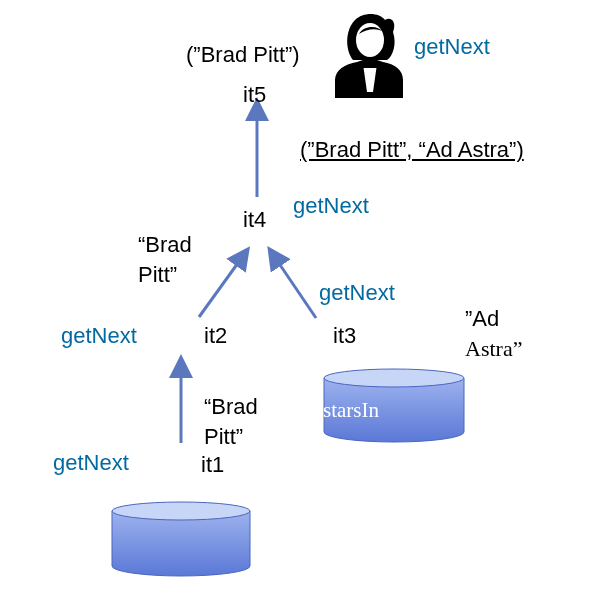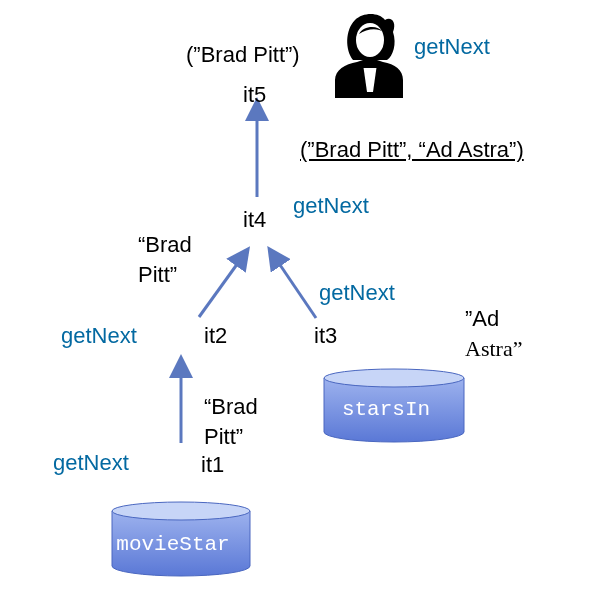--- a/index.html
+++ b/index.html
@@ -2,22 +2,22 @@
 <html><head>
   <meta charset="utf-8">
   <style>
     html, body { margin: 0; padding: 0; background: #ffffff; }
     body { width: 605px; height: 598px; position: relative; overflow: hidden;
            font-family: "Liberation Sans", sans-serif; }
     .t { position: absolute; font-size: 22px; color: #000; line-height: 26px; white-space: nowrap; }
     .blue { color: #0369a1; }
     svg.arrows { position: absolute; left: 0; top: 0; }
     .cyl { position: absolute; }
-    .cyl-label { position: absolute; left: 0; right: 16px; text-align: center; color: #ffffff;
-                 font-size: 21px; font-family: Liberation Mono, monospace; }
+    .cyl-label { position: absolute; left: 0; right: 16px; color: #ffffff;
+                 font-size: 21px; font-family: Liberation Serif, serif; }
   </style>
 </head>
 <body>
 
 <svg class="arrows" width="605" height="598">
   <defs>
     <marker id="ah" markerWidth="8" markerHeight="8" refX="4" refY="4" orient="auto">
       <path d="M0,0 L8,4 L0,8 Z" fill="#5b78bf"></path>
     </marker>
   </defs>
@@ -42,21 +42,21 @@
 <div class="t blue" style="left:414px; top:34px;">getNext</div>
 
 <div class="t" style="left:300px; top:137px;text-decoration:underline;">(”Brad Pitt”, “Ad Astra”)</div>
 <div class="t" style="left:243px; top:207px;">it4</div>
 <div class="t blue" style="left:293px; top:193px;">getNext</div>
 
 <div class="t" style="left:138px; top:232px;">“Brad</div>
 <div class="t" style="left:138px; top:262px;">Pitt”</div>
 
 <div class="t blue" style="left:319px; top:280px;">getNext</div>
-<div class="t" style="left:314px; top:323px;">it3</div>
+<div class="t" style="left:333px; top:323px;">it3</div>
 <div class="t" style="left:465px; top:306px;">”Ad</div>
 <div class="t" style="left:465px; top:336px;font-family:Liberation Serif, serif;">Astra”</div>
 
 <div class="t blue" style="left:61px; top:323px;">getNext</div>
 <div class="t" style="left:166px; top:323px;margin-left:38px;">it2</div>
 
 <div class="t" style="left:204px; top:394px;">“Brad</div>
 <div class="t" style="left:204px; top:424px;">Pitt”</div>
 
 <div class="t blue" style="left:53px; top:450px;">getNext</div>
@@ -80,14 +80,13 @@
   <svg width="140" height="78">
     <defs>
       <linearGradient id="g2" x1="0" y1="0" x2="0" y2="1">
         <stop offset="0" stop-color="#9db2ee"></stop>
         <stop offset="1" stop-color="#5a78d6"></stop>
       </linearGradient>
     </defs>
     <path d="M1 11 L1 66 A69 10 0 0 0 139 66 L139 11 Z" fill="url(#g2)" stroke="#4a67c0" stroke-width="1"></path>
     <ellipse cx="70" cy="11" rx="69" ry="9" fill="#c7d5f7" stroke="#4a67c0" stroke-width="1"></ellipse>
   </svg>
-  <div class="cyl-label" style="top:33px;">movieStar</div>
 </div>
 
 </body></html>

